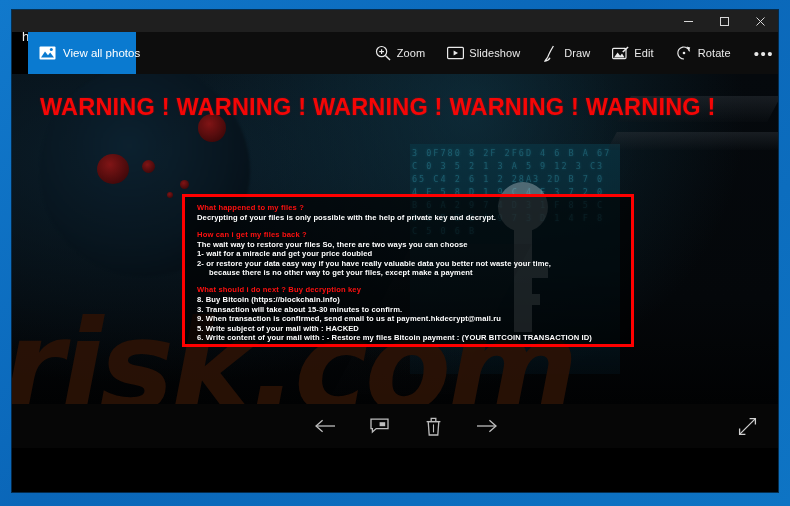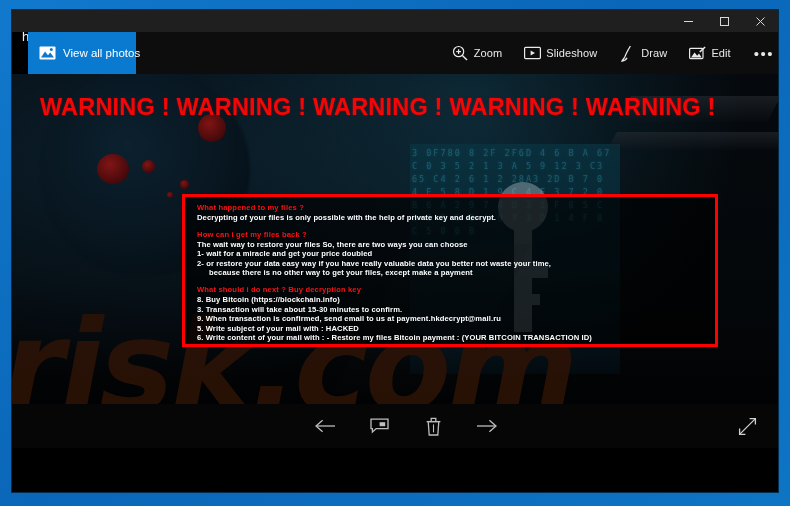--- a/index.html
+++ b/index.html
@@ -230,21 +230,21 @@
     font-weight: 700;
     font-size: 15.4px;
     white-space: nowrap;
     letter-spacing: 0;
   }
 
   
   #notebox {
     position: absolute;
     left: 170px; top: 120px;
-    width: 536px; height: 153px;
+    width: 452px; height: 153px;
     border: 3px solid #ff0000;
     background: rgba(0,0,0,.66);
     box-sizing: border-box;
     padding: 6px 10px 4px 12px;
     color:#fff;
   }
   #notebox .q {
     color: #fd1010;
     font-size: 7.6px;
     font-weight: 700;
@@ -369,20 +369,30 @@
           <span class="ic">
             <svg width="17" height="15" viewBox="0 0 17 15" aria-hidden="true">
               <rect x="0.6" y="2.4" width="13.4" height="10.2" rx="1" fill="none" stroke="#eaeaea" stroke-width="1.2"></rect>
               <path d="M2 11.6 L5.6 6.6 L8.2 9.8 L10 7.6 L12.6 11.6 Z" fill="#eaeaea"></path>
               <path d="M10.2 5.4 L15.6 0.4 L16.6 1.4 L11.4 6.6 Z" fill="#eaeaea"></path>
             </svg>
           </span>
           <span class="tlabel">Edit</span>
         </div>
 
+        <div class="tool">
+          <span class="ic">
+            <svg width="16" height="16" viewBox="0 0 16 16" aria-hidden="true">
+              <path d="M13.6 6.4 A6 6 0 1 0 8 14" fill="none" stroke="#eaeaea" stroke-width="1.2"></path>
+              <path d="M10.6 1.6 L14.2 2.6 L13 6.2 Z" fill="#eaeaea"></path>
+              <circle cx="8" cy="8" r="1.3" fill="#eaeaea"></circle>
+            </svg>
+          </span>
+          <span class="tlabel">Rotate</span>
+        </div>
 
         <div class="tool more">•••</div>
       </div>
     </div>
 
     <div id="canvas">
       <div id="photo">
 
         <div class="blob-head"></div>
         <div class="dot" style="left:186px;top:40px;width:28px;height:28px;"></div>

